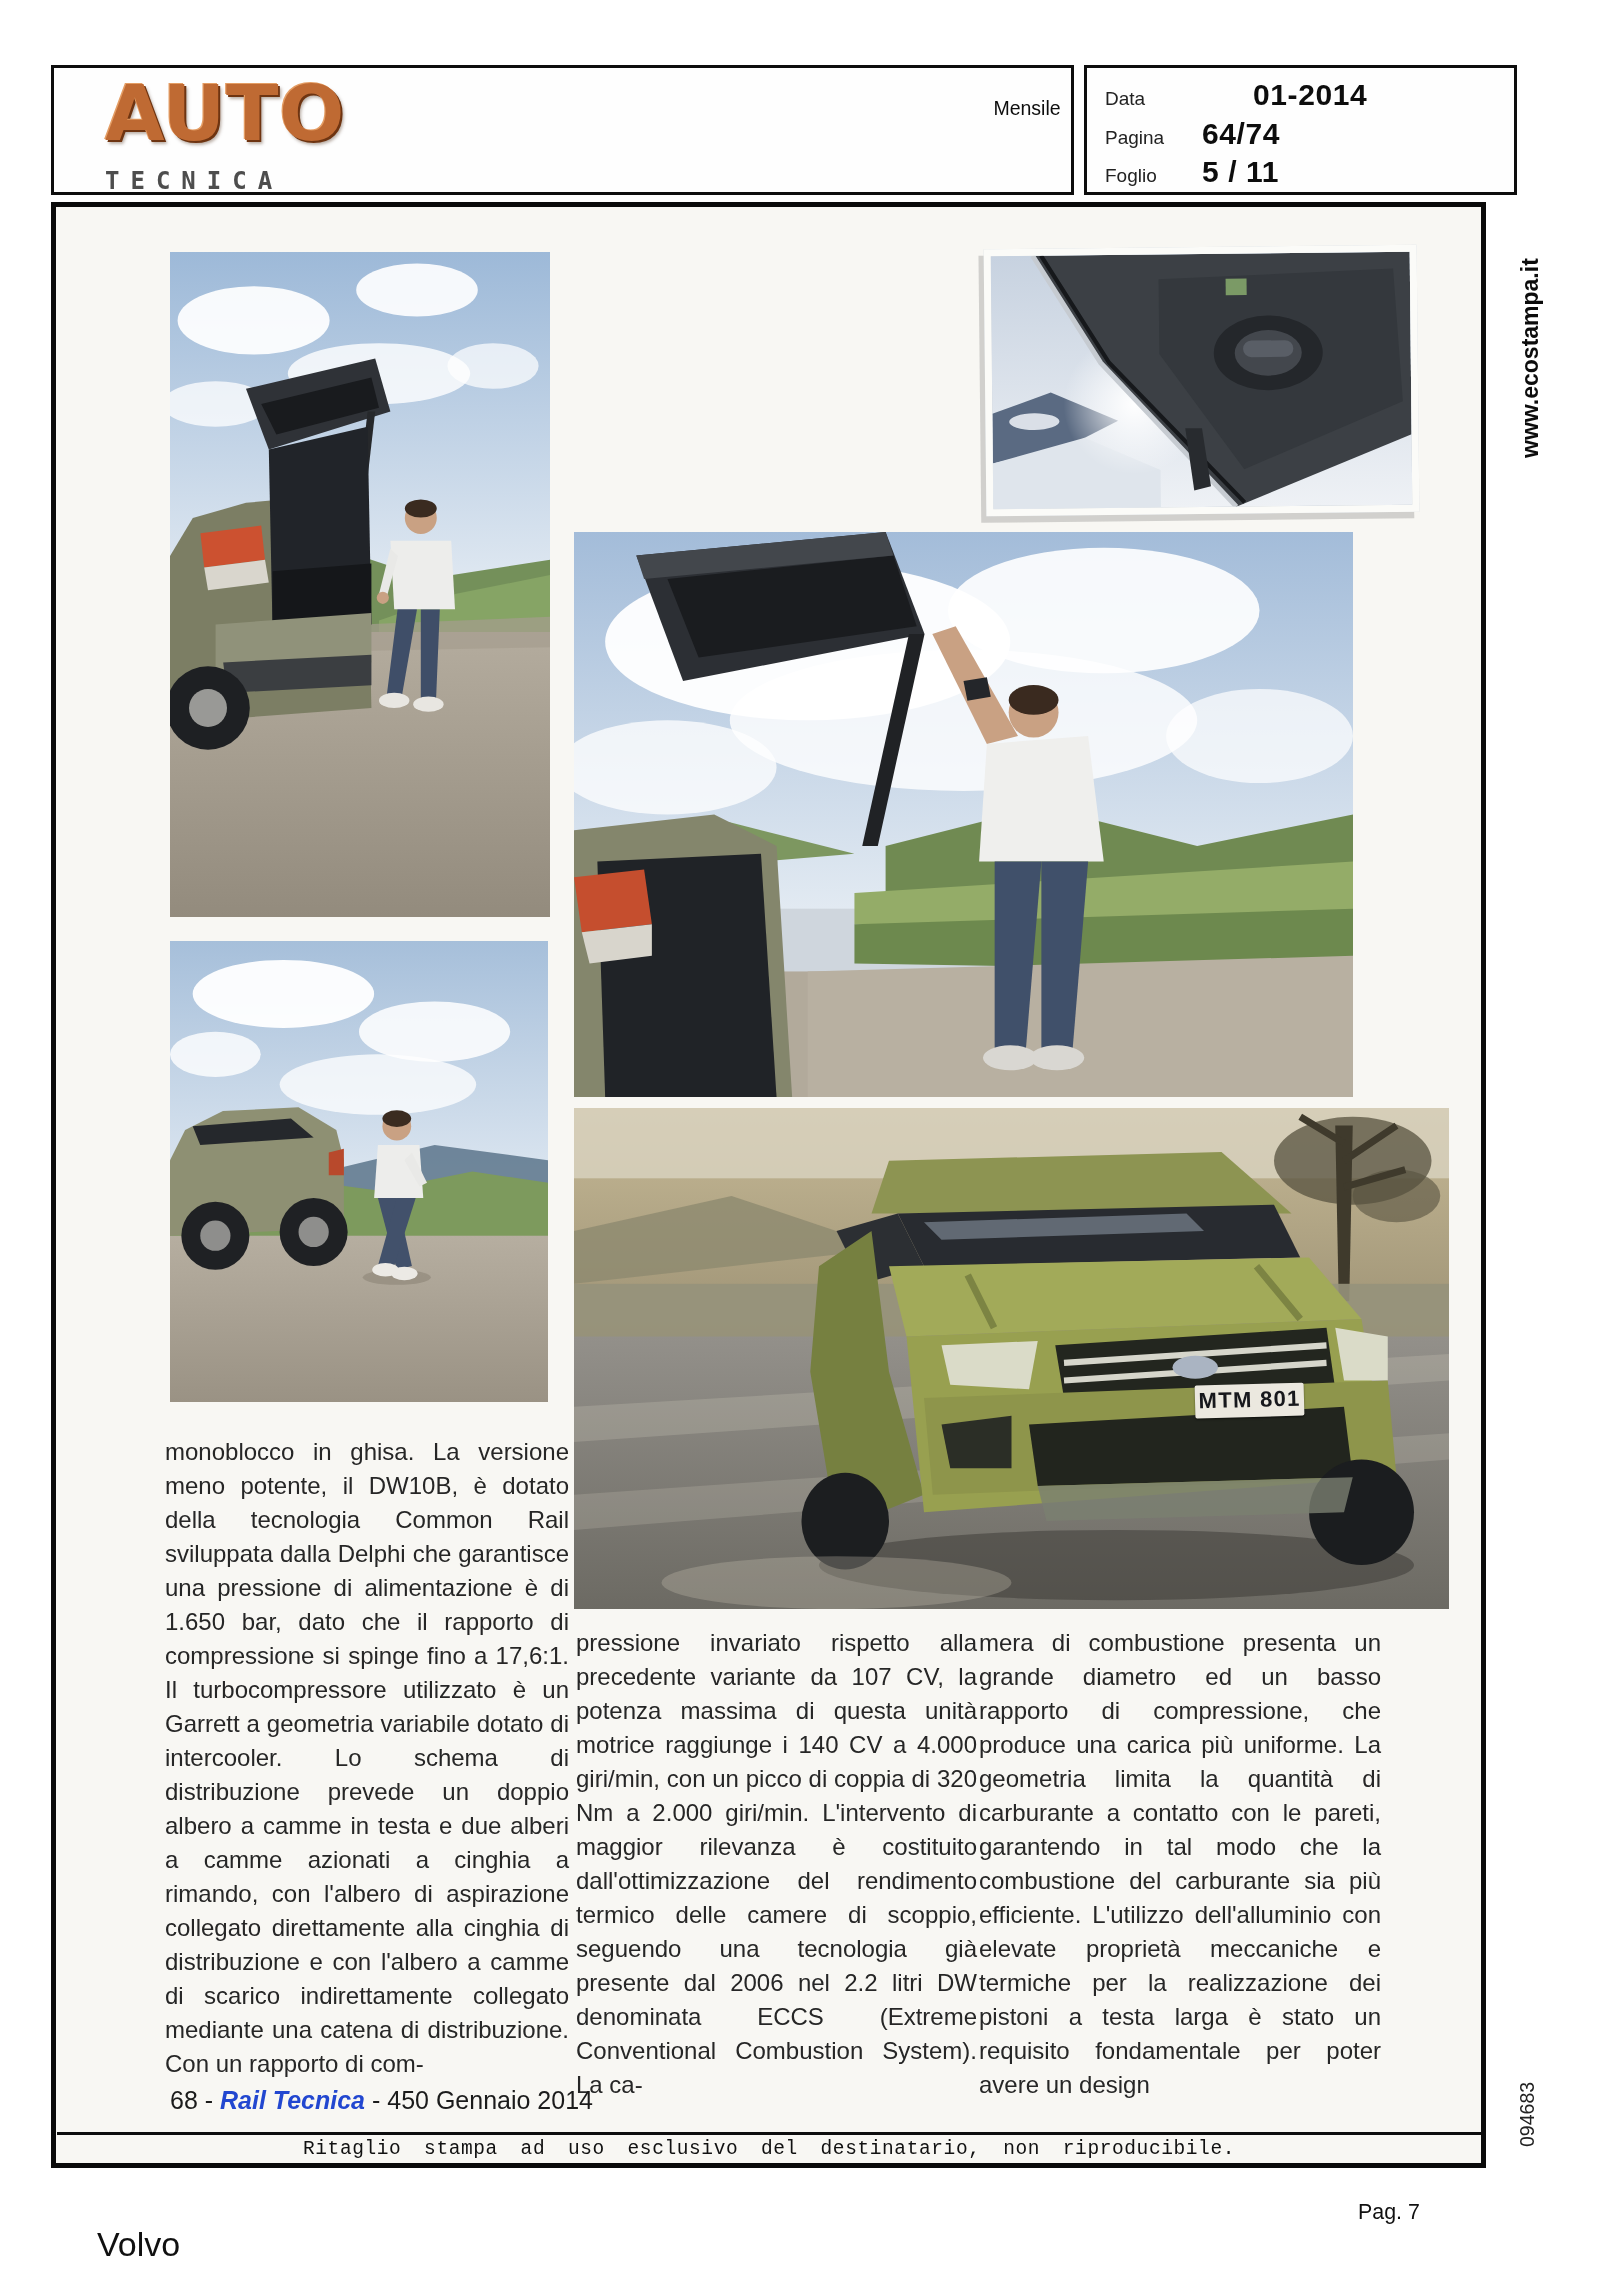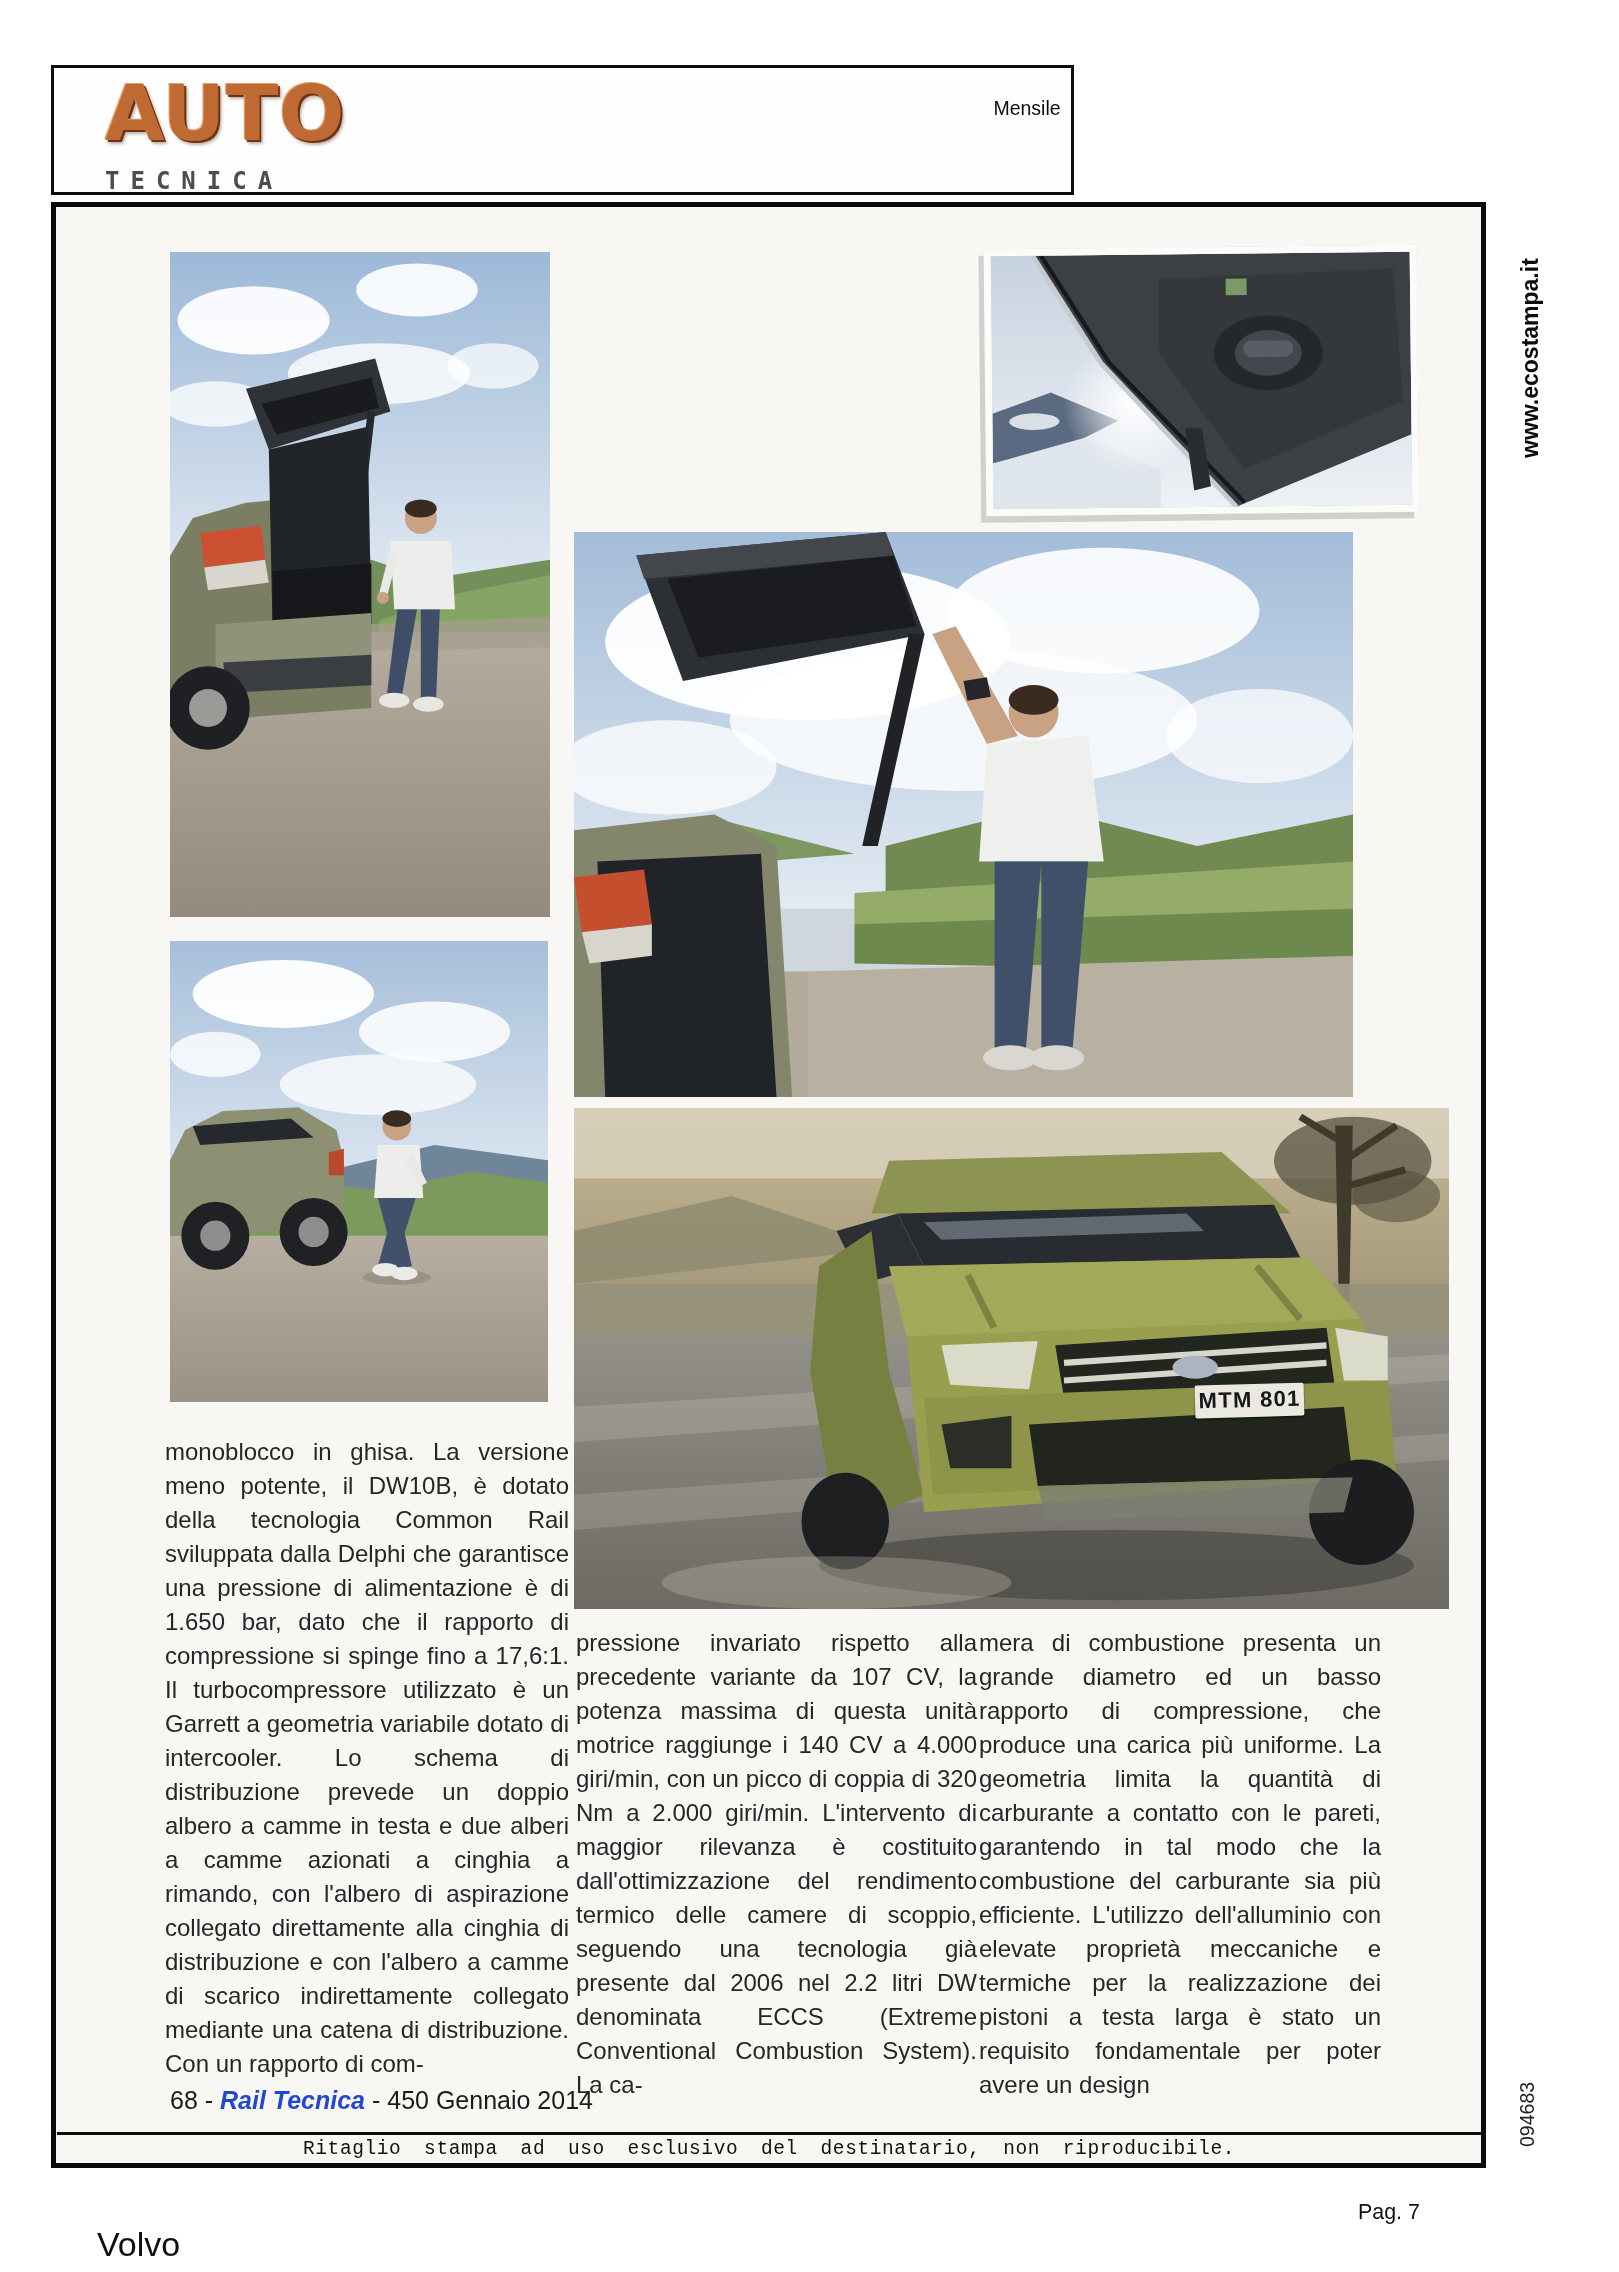--- a/index.html
+++ b/index.html
@@ -69,20 +69,34 @@
 <div class="page">
 
   <div class="hdr-box hdr-left">
     <div class="logo">
       <div class="logo-auto">AUTO</div>
       <div class="logo-tecnica">TECNICA</div>
     </div>
     <div class="frequency">Mensile</div>
   </div>
 
+  <div class="hdr-box hdr-right">
+    <div class="meta-row" style="top:10.4px;">
+      <span class="meta-label">Data</span>
+      <span class="meta-value" style="margin-left:51px;">01-2014</span>
+    </div>
+    <div class="meta-row" style="top:49px;">
+      <span class="meta-label">Pagina</span>
+      <span class="meta-value">64/74</span>
+    </div>
+    <div class="meta-row" style="top:87px;">
+      <span class="meta-label">Foglio</span>
+      <span class="meta-value">5 / 11</span>
+    </div>
+  </div>
 
   <div class="abs frame"></div>
 
   <div class="photo" style="left:170px;top:252px;width:380px;height:665px;">
     <svg viewBox="0 0 100 175" preserveAspectRatio="none">
       <defs>
         <linearGradient id="p1sky" x1="0" y1="0" x2="0" y2="1">
           <stop offset="0" stop-color="#9db9d8"></stop>
             <stop offset="1" stop-color="#e9eff5"></stop>
         </linearGradient>

